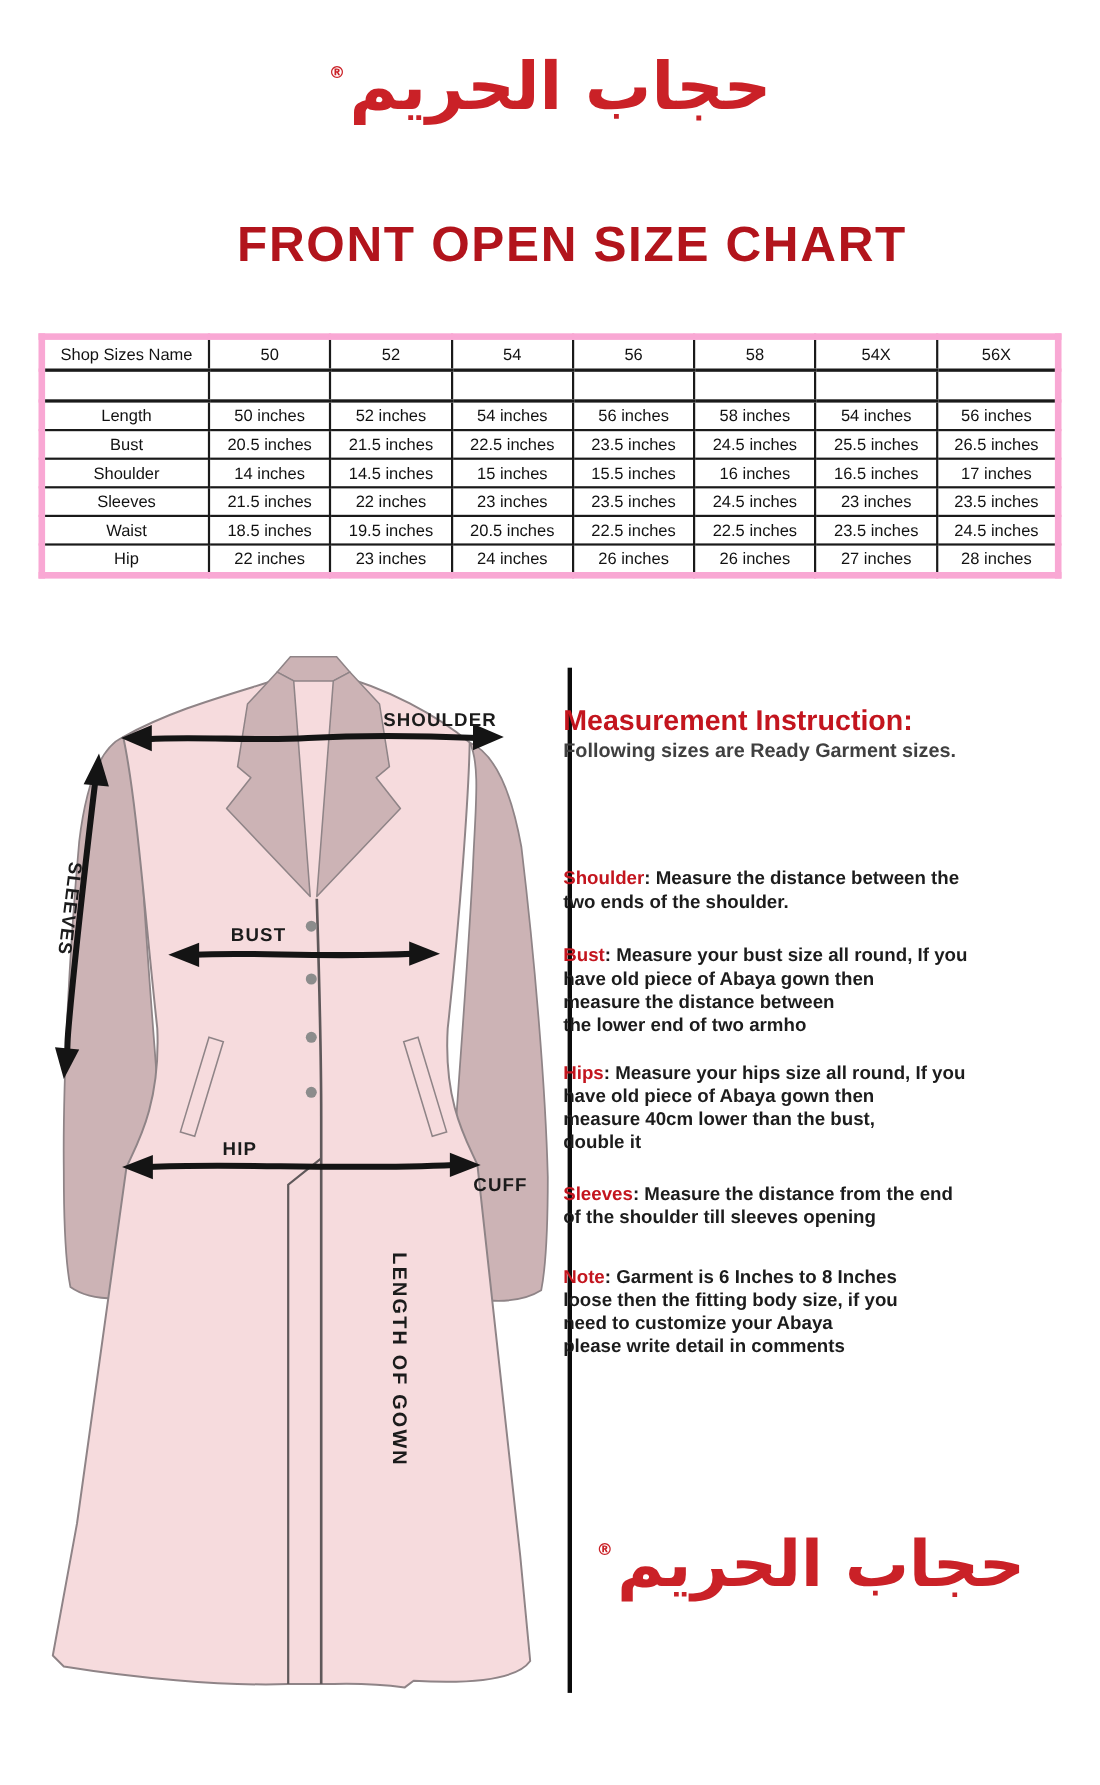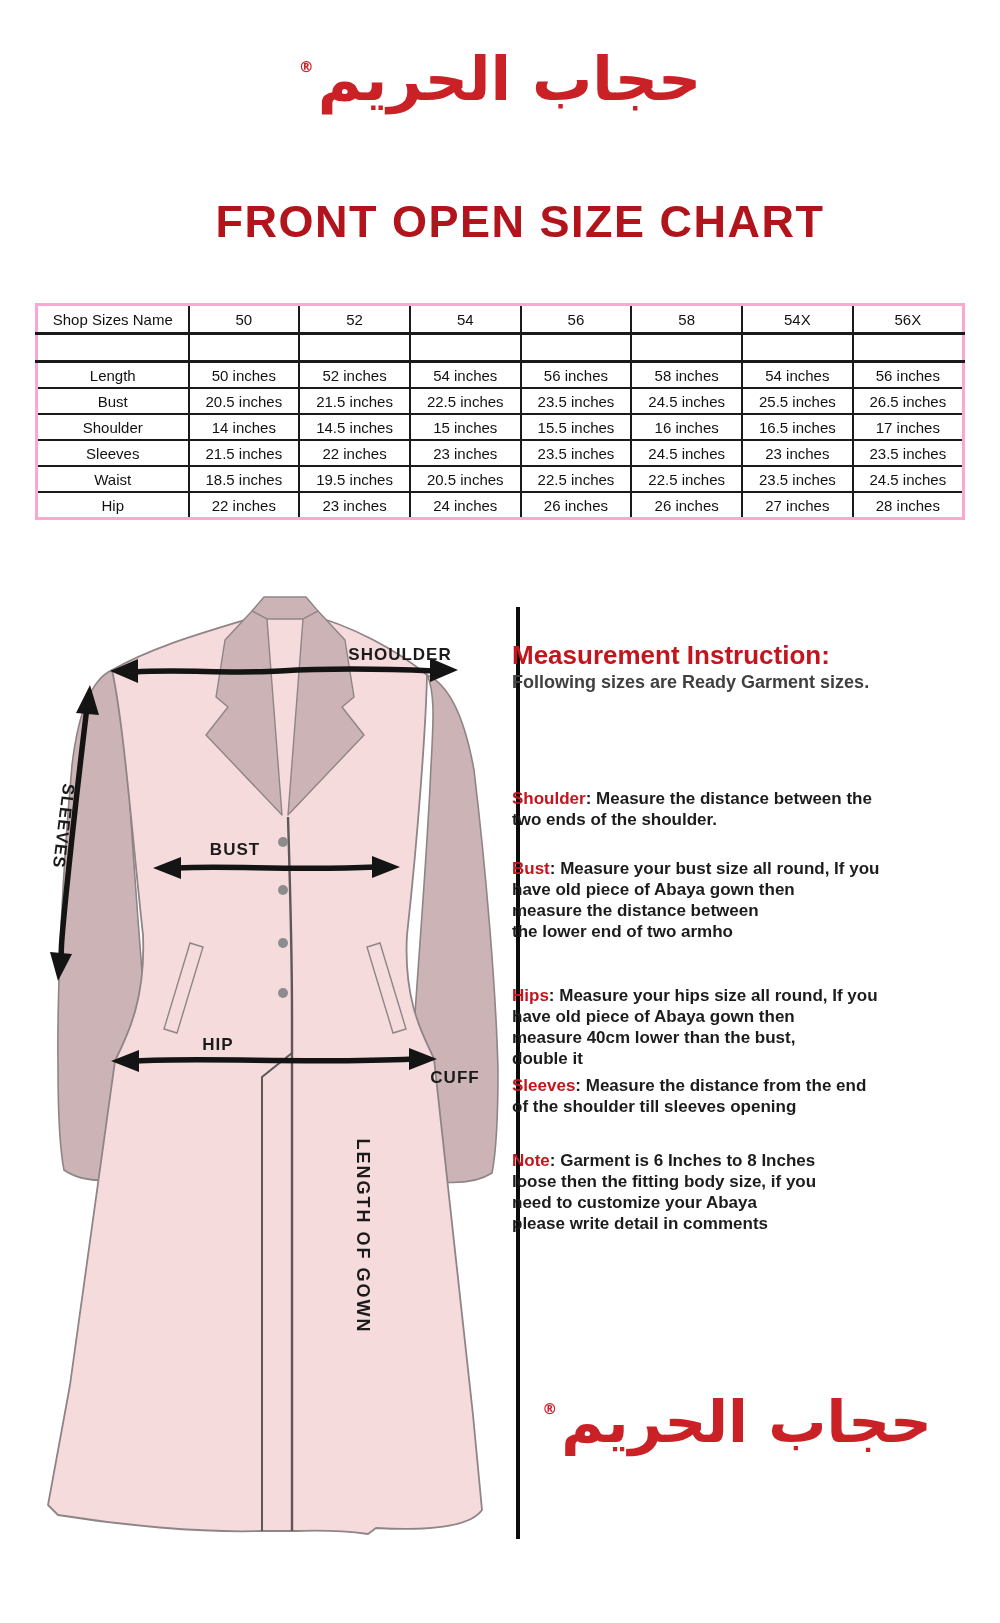--- a/index.html
+++ b/index.html
@@ -17,21 +17,21 @@
   .logo-bottom{top:1392px;left:537px;width:400px;font-size:58px;}
   .logo .reg{font-size:15px;vertical-align:28px;margin-right:4px;}
   
   .page-title{
     position:absolute;top:196px;left:0;width:1000px;text-align:center;
     font-size:45px;font-weight:600;letter-spacing:1.5px;color:#b2141c;padding-left:20px;
   }
   
   table.size-table{
     position:absolute;left:35px;top:303px;width:930px;
-    border-collapse:collapse;table-layout:fixed;border:3px solid #f9a8d4;padding-left:46px;
+    border-collapse:collapse;table-layout:fixed;border:6px solid #f9a8d4;padding-left:46px;
   }
   .size-table th,.size-table td{
     border:2px solid #1a1a1a;text-align:center;vertical-align:middle;
     font-size:15px;font-weight:400;color:#121212;padding:0;height:24px;
   }
   .size-table thead th{height:26px;border-bottom:3px solid #1a1a1a;}
   .size-table tr.spacer-row td{height:25px;border-bottom:3px solid #1a1a1a;}
   
   .diagram{position:absolute;left:30px;top:585px;width:490px;height:960px;}
   .diagram svg{position:absolute;left:0;top:0;}
@@ -48,21 +48,21 @@
   
   .divider{position:absolute;left:516px;top:607px;width:4px;height:932px;background:#0b0b0b;}
   
   .instructions{position:absolute;left:512px;top:640px;width:480px;height:740px;}
   .inst-heading{position:absolute;top:0;left:0;font-size:26px;font-weight:800;color:#c3151e;}
   .inst-sub{position:absolute;top:32px;left:0;font-size:18px;font-weight:600;color:#404040;}
   .inst{position:absolute;left:0;margin:0;font-size:17px;line-height:21px;font-weight:600;color:#1c1c1c;}
   .inst .lbl{color:#c3151e;font-weight:800;}
   .inst .txt{white-space:pre-line;}
   .inst-0{top:72px;} .inst-1{top:148px;} .inst-2{top:218px;}
-  .inst-3{top:325px;margin-top:20px;} .inst-4{top:435px;} .inst-5{top:510px;}
+  .inst-3{top:325px;} .inst-4{top:435px;} .inst-5{top:510px;}
 </style>
 </head>
 <body>
 
 <div class="page">
 
   <div class="logo logo-top"><span>حجاب الحريم</span><span class="reg">®</span></div>
 
   <div class="page-title">FRONT OPEN SIZE CHART</div>
 

